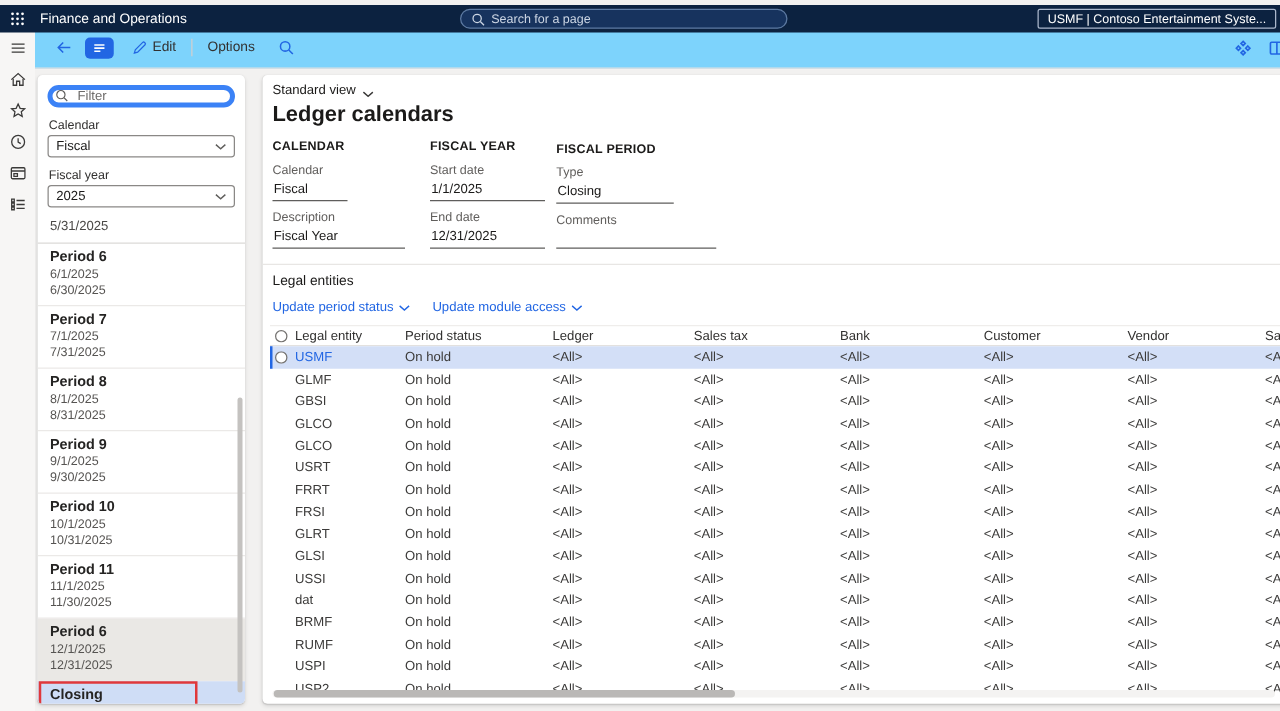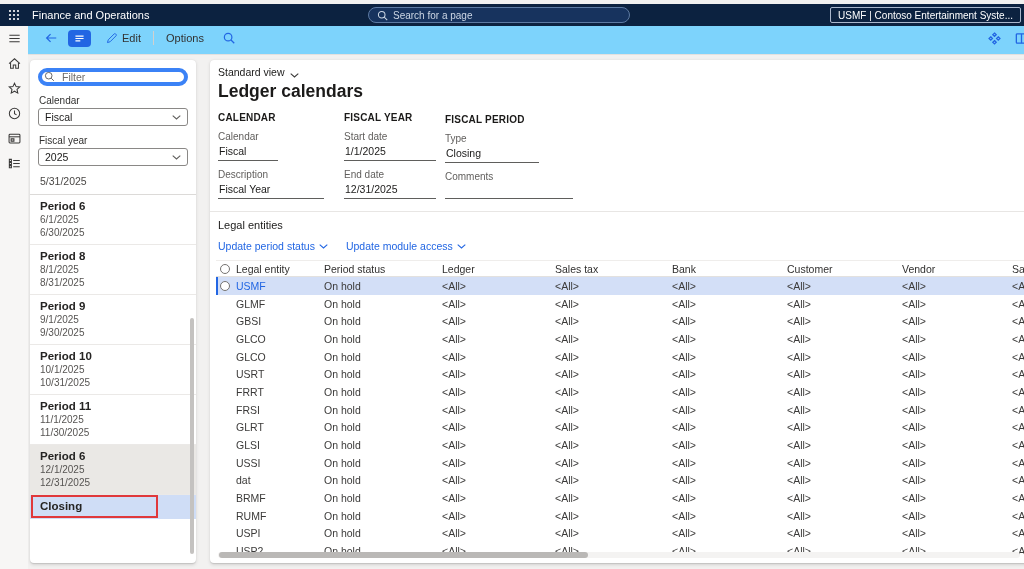--- a/index.html
+++ b/index.html
@@ -227,20 +227,25 @@
     </div>
     <div class="clipped-date">5/31/2025</div>
     <div class="list-top-divider"></div>
     <div class="period-list">
         <div class="period-item normal">
           <div class="p-name">Period 6</div>
           <div class="p-date">6/1/2025</div>
           <div class="p-date">6/30/2025</div>
         </div>
         <div class="period-item normal">
+          <div class="p-name">Period 7</div>
+          <div class="p-date">7/1/2025</div>
+          <div class="p-date">7/31/2025</div>
+        </div>
+        <div class="period-item normal">
           <div class="p-name">Period 8</div>
           <div class="p-date">8/1/2025</div>
           <div class="p-date">8/31/2025</div>
         </div>
         <div class="period-item normal">
           <div class="p-name">Period 9</div>
           <div class="p-date">9/1/2025</div>
           <div class="p-date">9/30/2025</div>
         </div>
         <div class="period-item normal">

